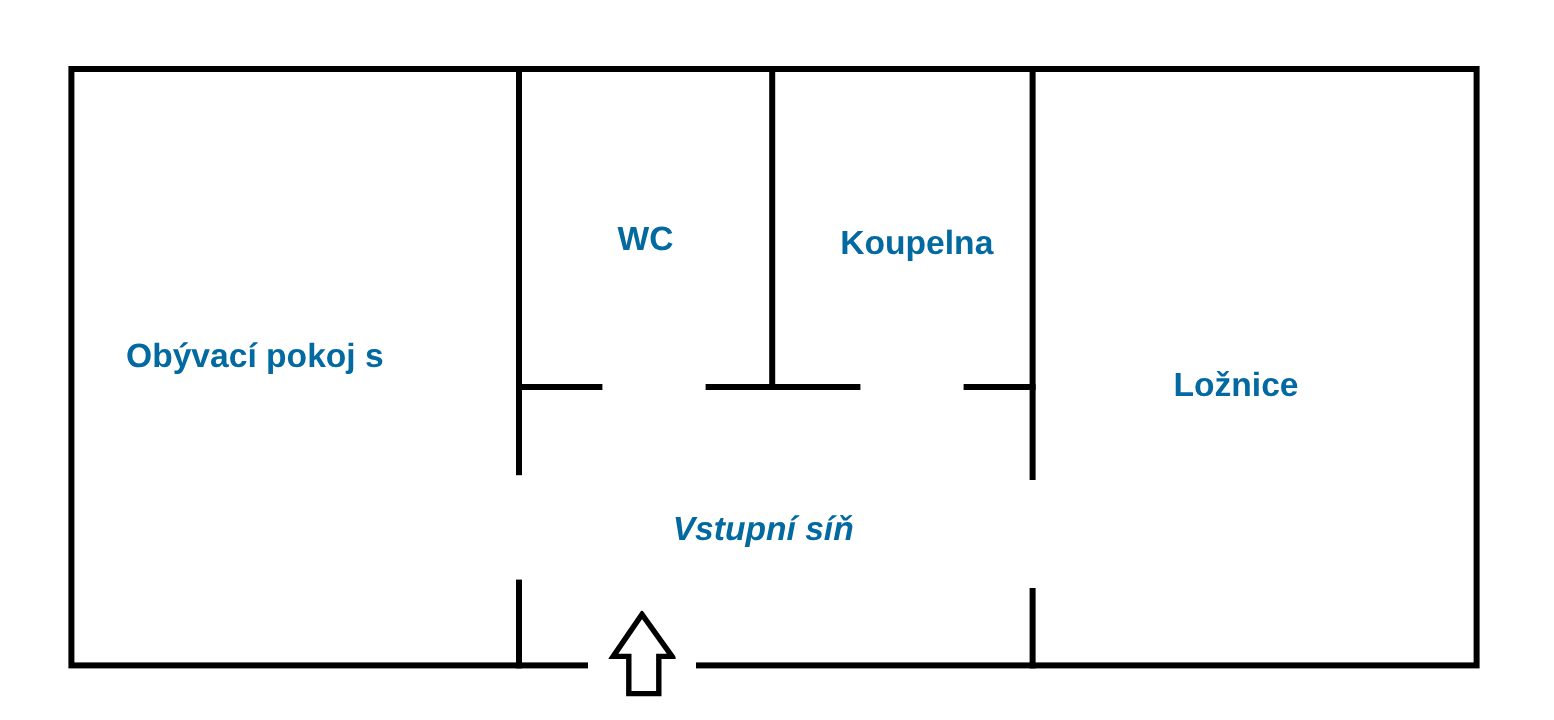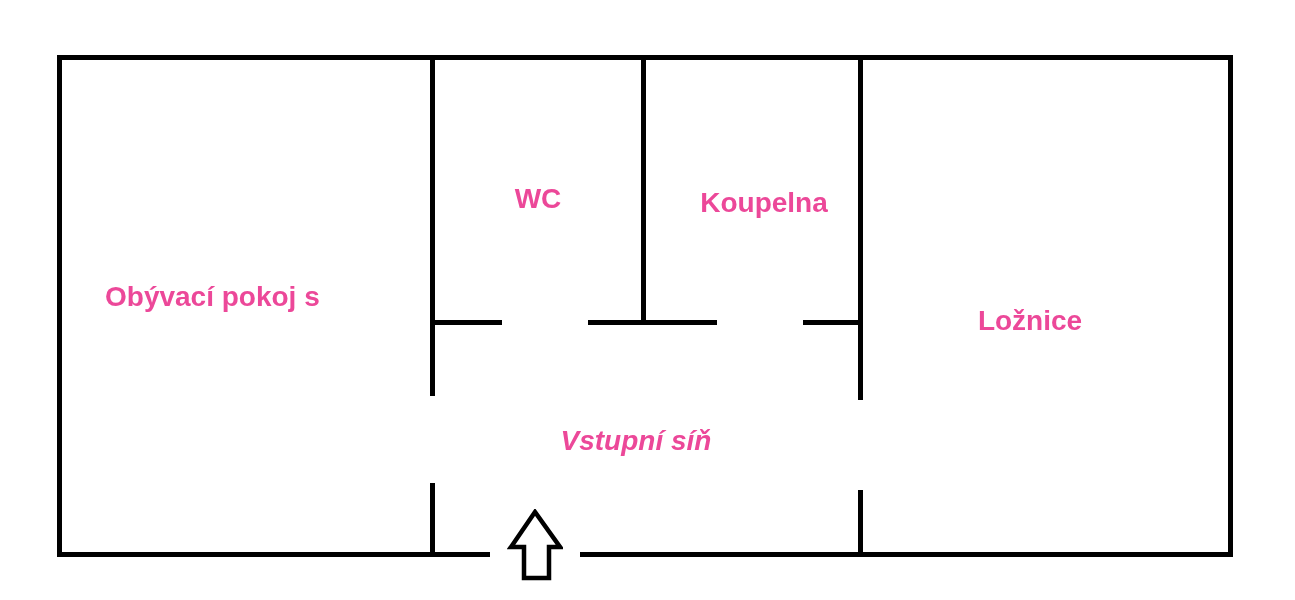--- a/index.html
+++ b/index.html
@@ -30,21 +30,21 @@
     position: absolute;
     background: #000000;
   }
   
   .opening {
     position: absolute;
     background: #ffffff;
   }
   .room-label {
     position: absolute;
-    color: #ec4899;
+    color: #0369a1;
     font-weight: 700;
     font-size: 28px;
     line-height: 42px;
     white-space: nowrap;
   }
   .centered { text-align: center; }
   .entrance-arrow {
     position: absolute;
     left: 507px;
     top: 509px;

